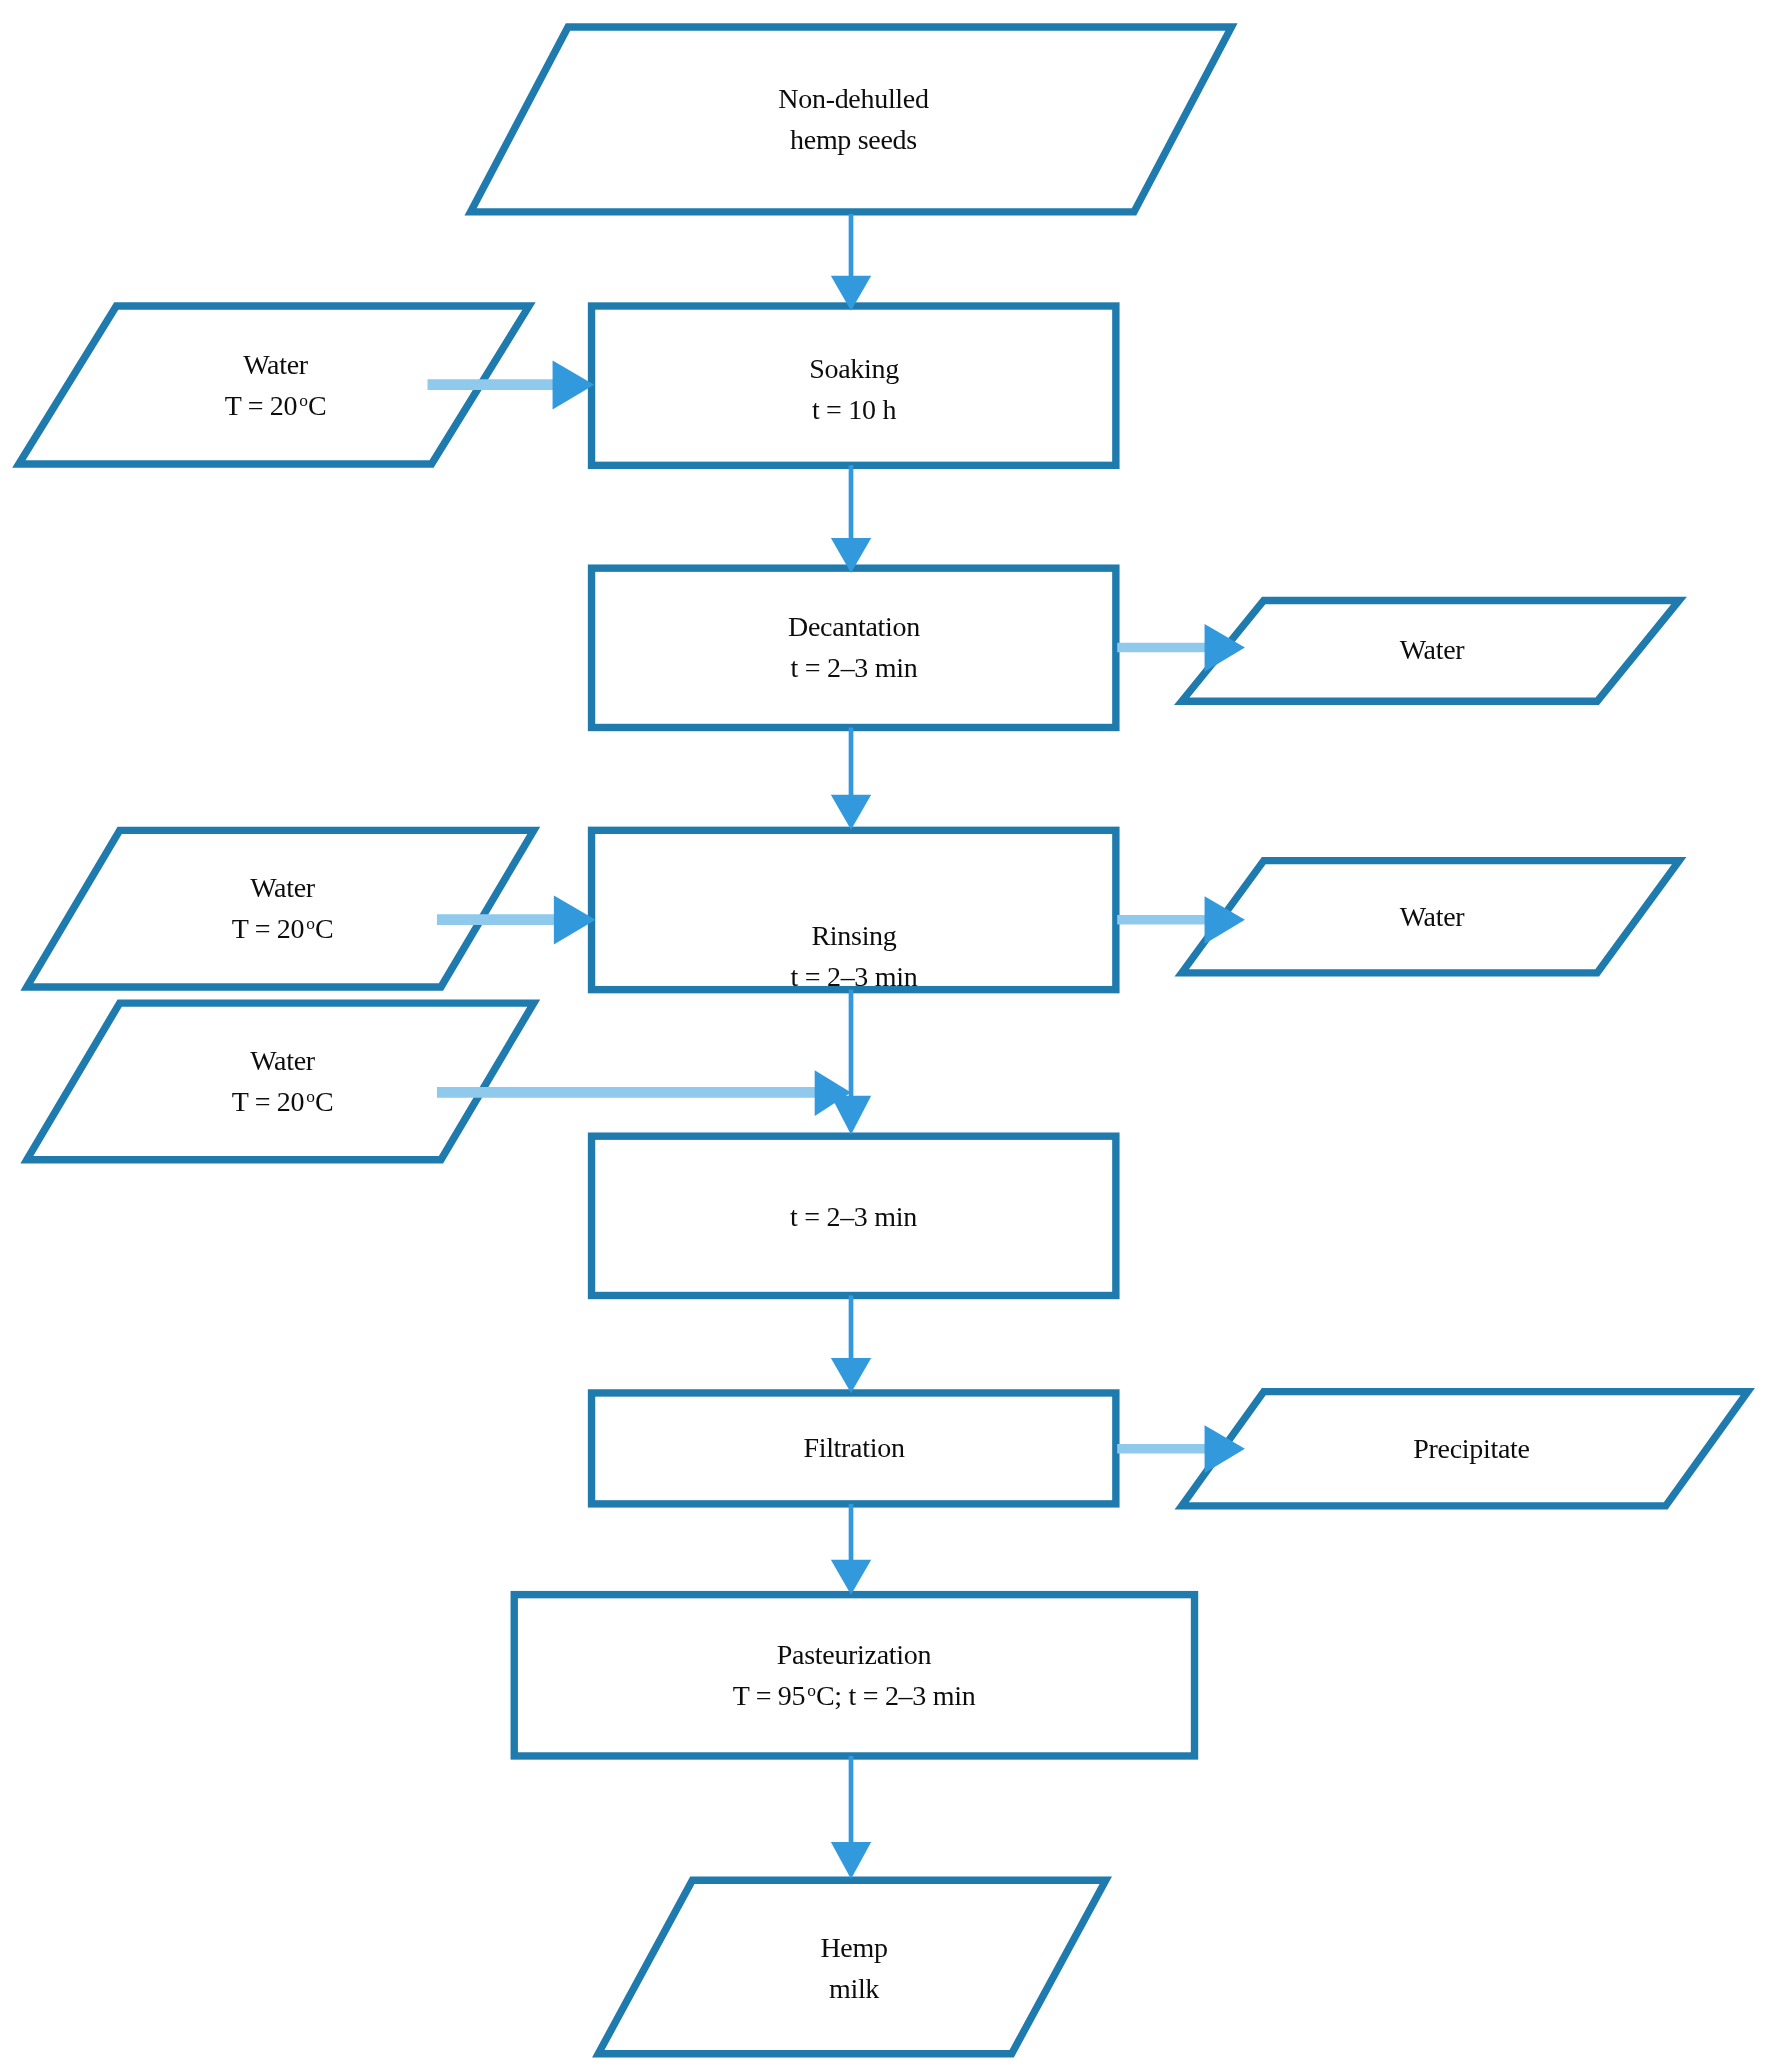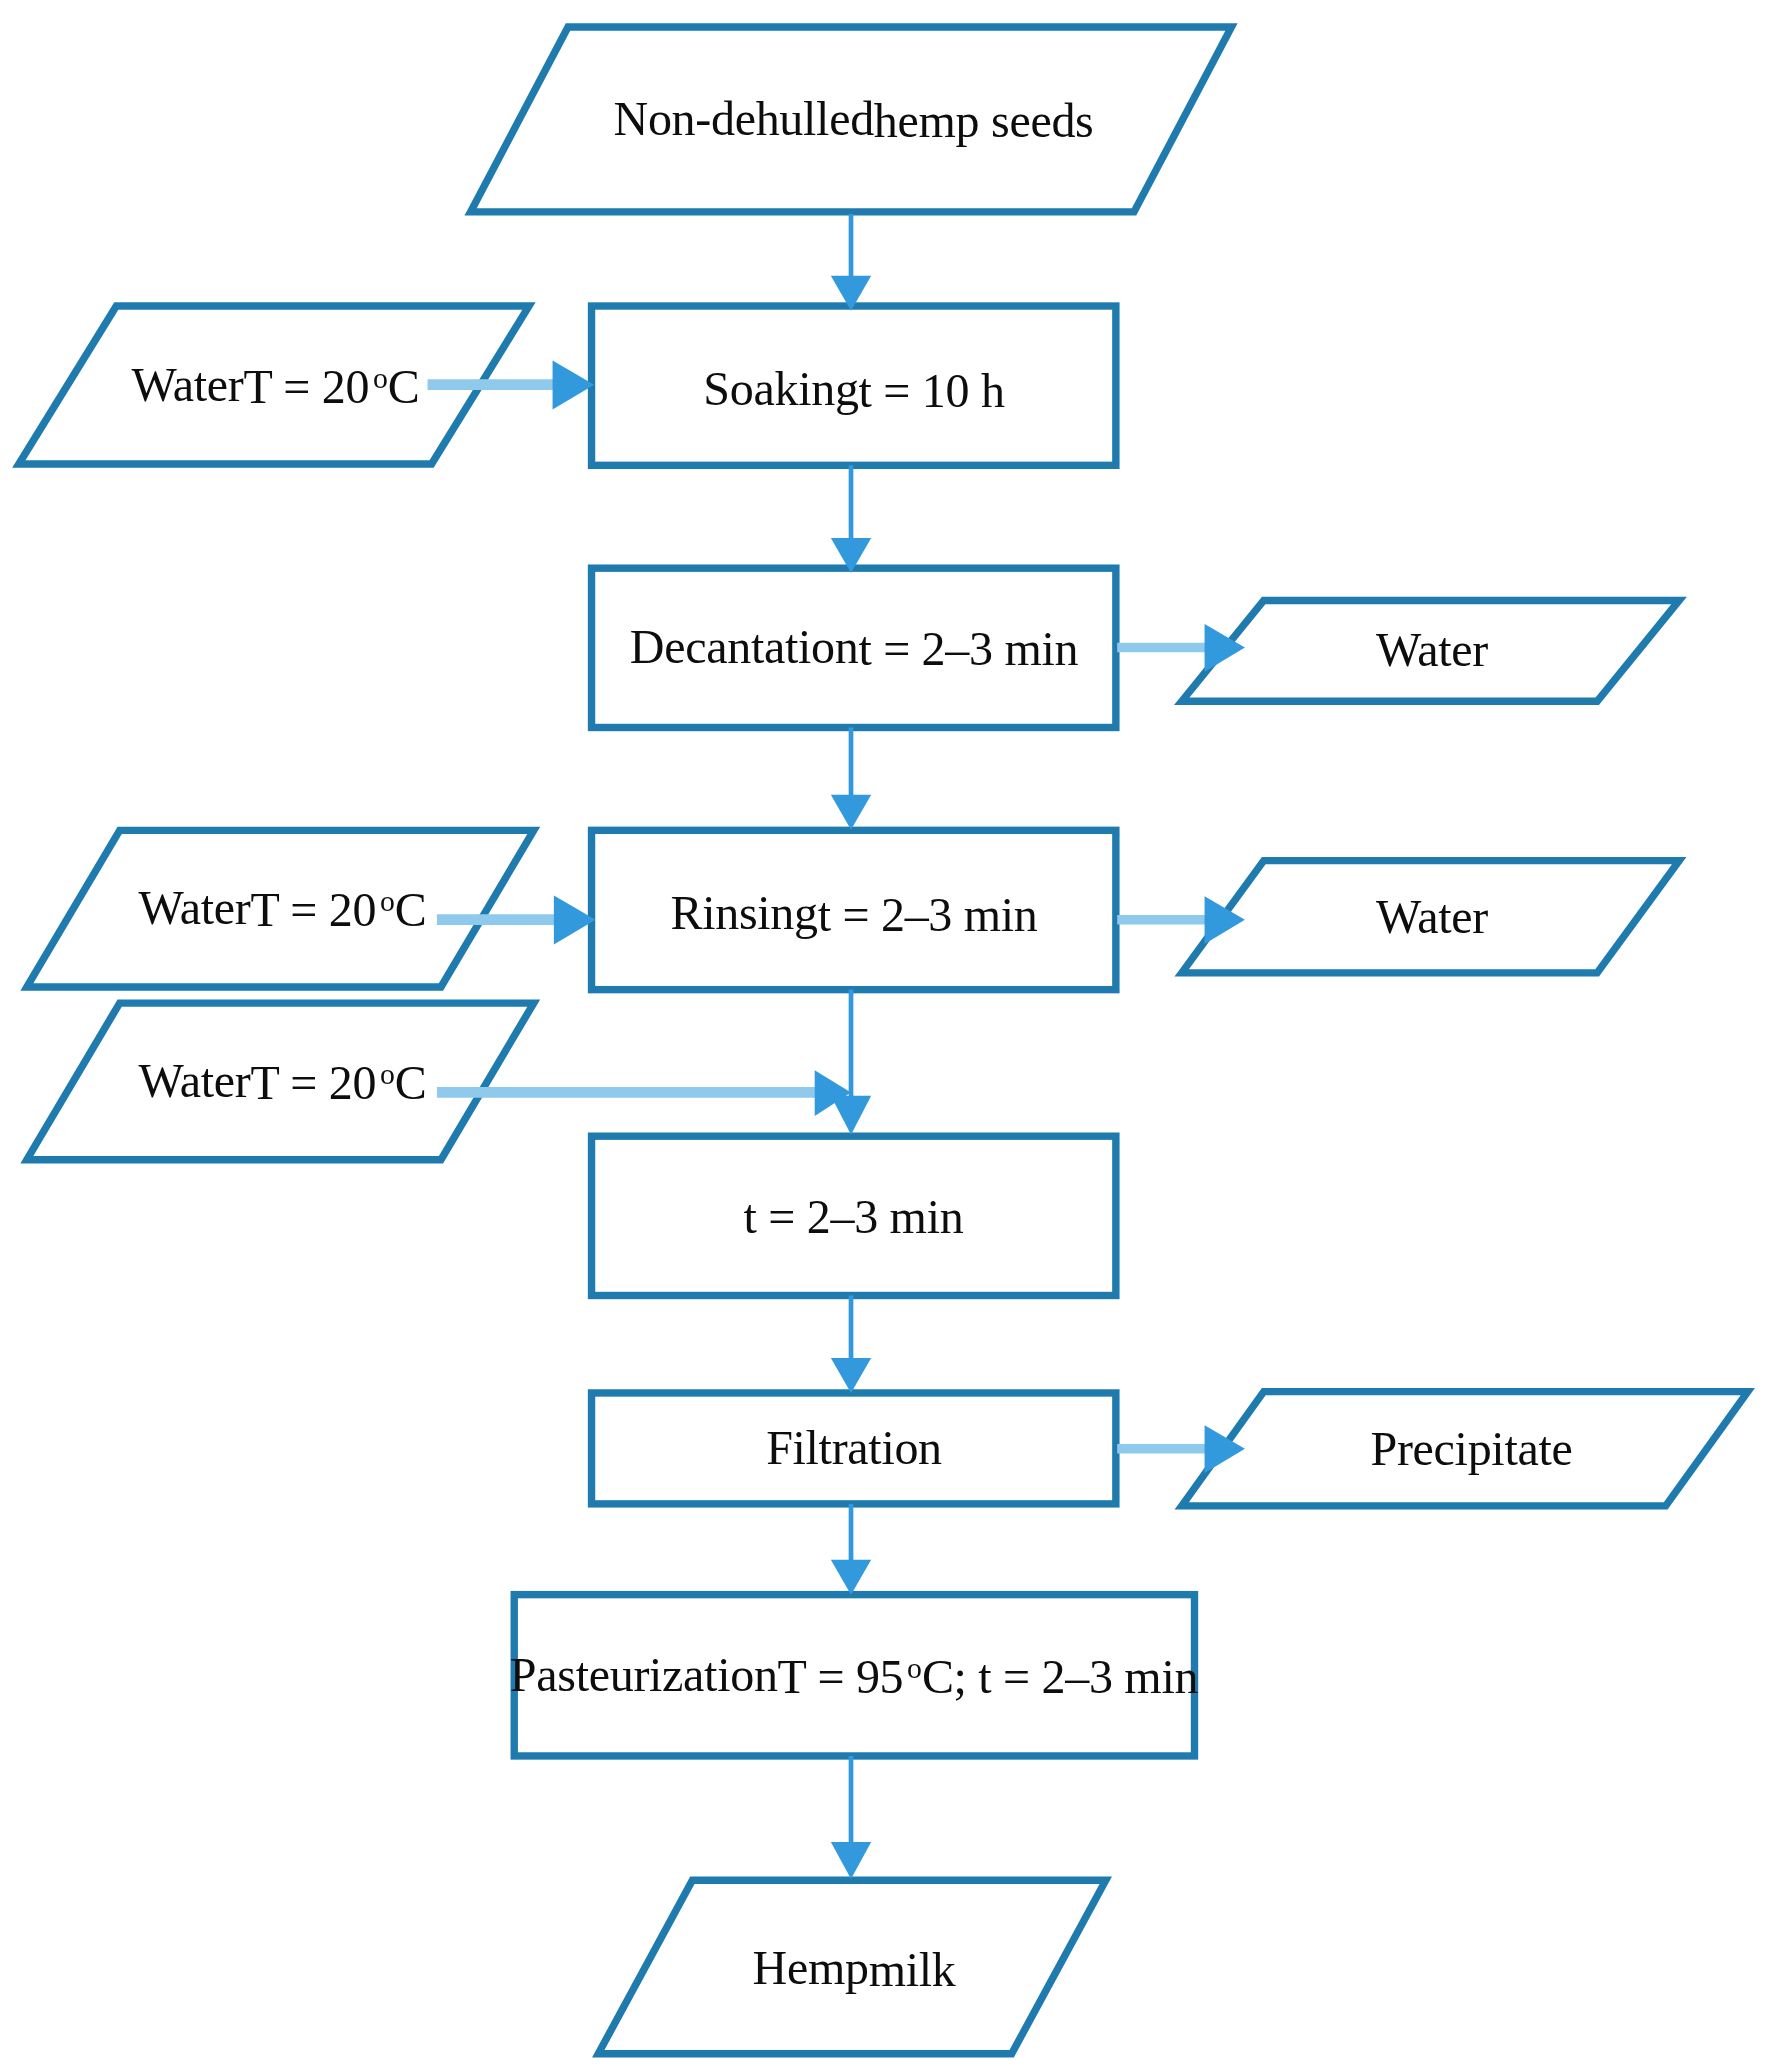--- a/index.html
+++ b/index.html
@@ -20,26 +20,26 @@
   #flow-svg {
     position: absolute;
     left: 0;
     top: 0;
     width: 1780px;
     height: 2066px;
   }
   .node-label {
     position: absolute;
     display: flex;
-    flex-direction: row;
+    flex-direction: column;
     align-items: center;
     justify-content: center;
     text-align: center;
     color: #0d0d0d;
-    font-size: 48px;
+    font-size: 28px;
     line-height: 1.30;
     letter-spacing: -0.3px;
     white-space: nowrap;
     pointer-events: none;
   }
   .node-label .ln2 { margin-top: 4px; }
   .deg {
     font-size: 0.62em;
     vertical-align: 0.52em;
     letter-spacing: 0;
@@ -169,21 +169,21 @@
 
   <div class="node-label" style="left:1224px; top:600px; width:416px; height:101px;">
     <span class="ln1">Water</span>
   </div>
 
   <div class="node-label" style="left:47px; top:830px; width:471px; height:157px;">
     <span class="ln1">Water</span>
     <span class="ln2">T = 20 <span class="deg">o</span>C</span>
   </div>
 
-  <div class="node-label" style="left:592px; top:834px; width:524px; height:159px;">
+  <div class="node-label" style="left:592px; top:877px; width:524px; height:159px;">
     <span class="ln1">Rinsing</span>
     <span class="ln2">t = 2–3 min</span>
   </div>
 
   <div class="node-label" style="left:1224px; top:861px; width:416px; height:112px;">
     <span class="ln1">Water</span>
   </div>
 
   <div class="node-label" style="left:47px; top:1003px; width:471px; height:157px;">
     <span class="ln1">Water</span>

